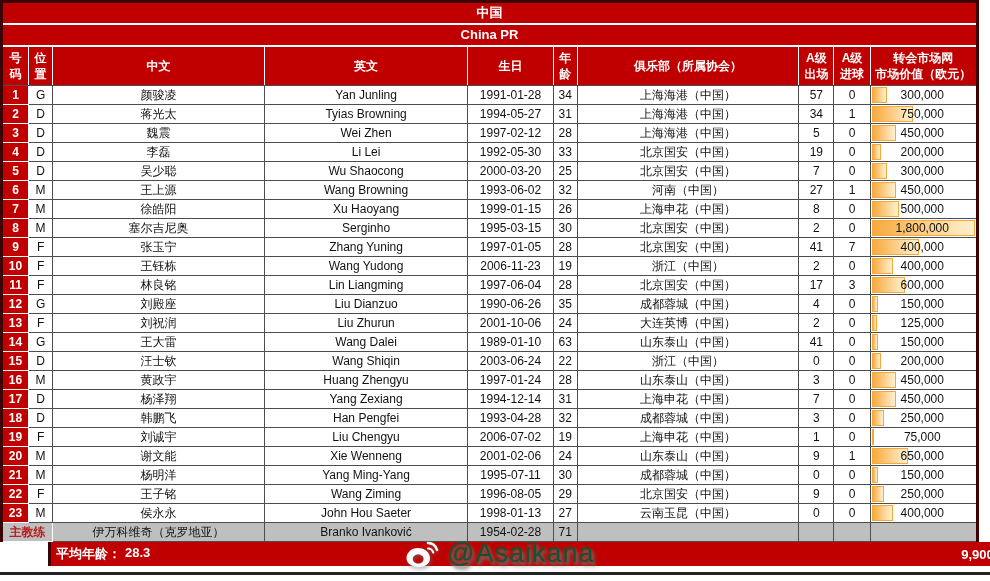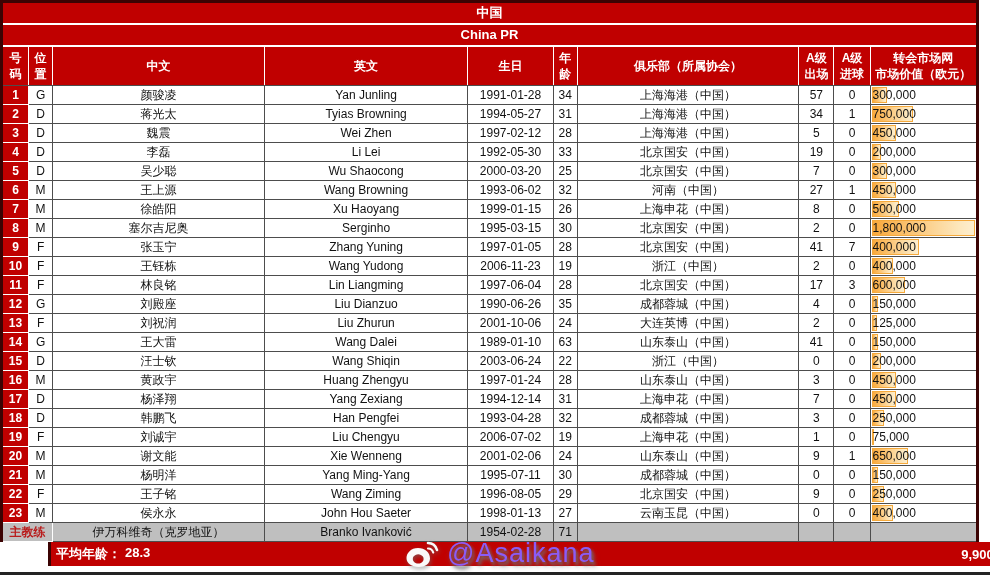--- a/index.html
+++ b/index.html
@@ -38,21 +38,21 @@
   }
   td {
     border: 1px solid #4d4d4d; height: 19px; padding: 0 2px;
     font-size: 12px; color: #111; text-align: center;
     white-space: nowrap; overflow: hidden;
   }
   td.cell-no {
     background: #C00000; color: #fff; font-weight: bold;
     border-color: rgba(255,255,255,.9); border-left: none;
   }
-  td.cell-value { position: relative; text-align: left; padding-right: 4px; }
+  td.cell-value { position: relative; text-align: center; padding-right: 4px; }
   span.databar {
     position: absolute; left: 1px; top: 1px; bottom: 1px;
     background: linear-gradient(to right, #F9A93C 0%, #FDE7BC 85%, #FDEECF 100%);
     border: 1px solid #F5A93B;
   }
   span.val { position: relative; z-index: 1; }
 
   tr.coach-row td { background: #BFBFBF; }
   td.coach-label {
     background: #C00000; color: #b91c1c; font-weight: bold;
@@ -63,21 +63,21 @@
   .footer-band {
     width: 979px; height: 24px; background: #C00000;
     border-left: 3px solid #3B0303; border-right: 3px solid #3B0303;
     display: flex; justify-content: space-between; align-items: center;
     color: #fff; font-weight: bold; font-size: 13px; padding: 0 5px; margin-left: 48px;
   }
   .avg-age { display: flex; gap: 4px; }
   .watermark {
     position: absolute; left: 405px; top: -4px; z-index: 5;
     display: flex; align-items: center; gap: 6px;
-    color: #8b5cf6; font-size: 27px; letter-spacing: 1px;
+    color: #14532d; font-size: 27px; letter-spacing: 1px;
     text-shadow: 2px 3px 3px rgba(110,110,110,0.75);
     filter: drop-shadow(1px 2px 2px rgba(110,110,110,0.6));
     pointer-events: none;
   }
   .bottom-gap { height: 6px; }
   .bottom-line { width: 990px; height: 3px; background: #232323; }
 </style>
 </head>
 <body>
 

